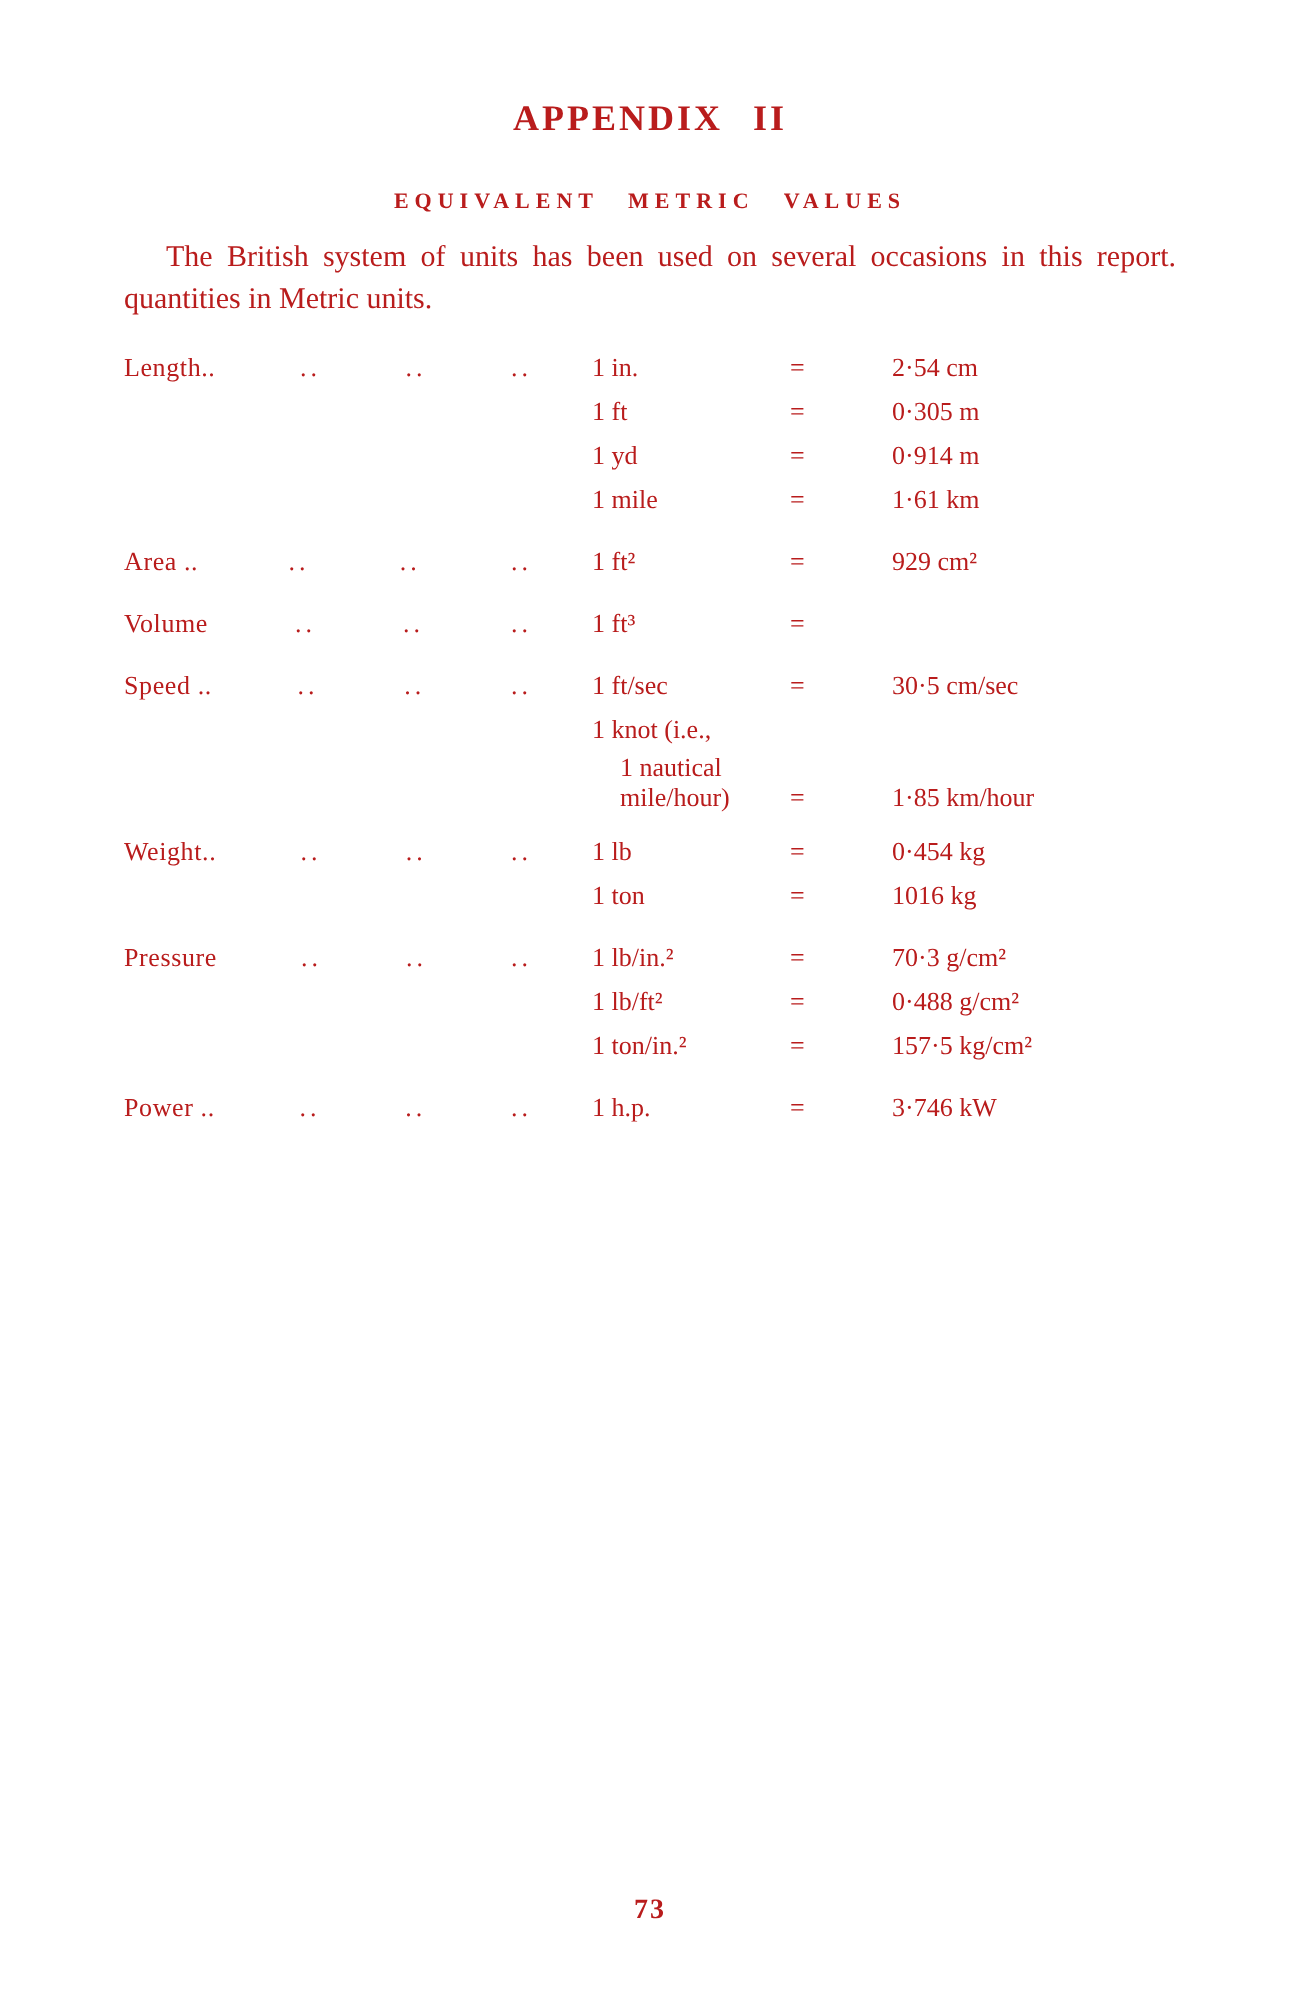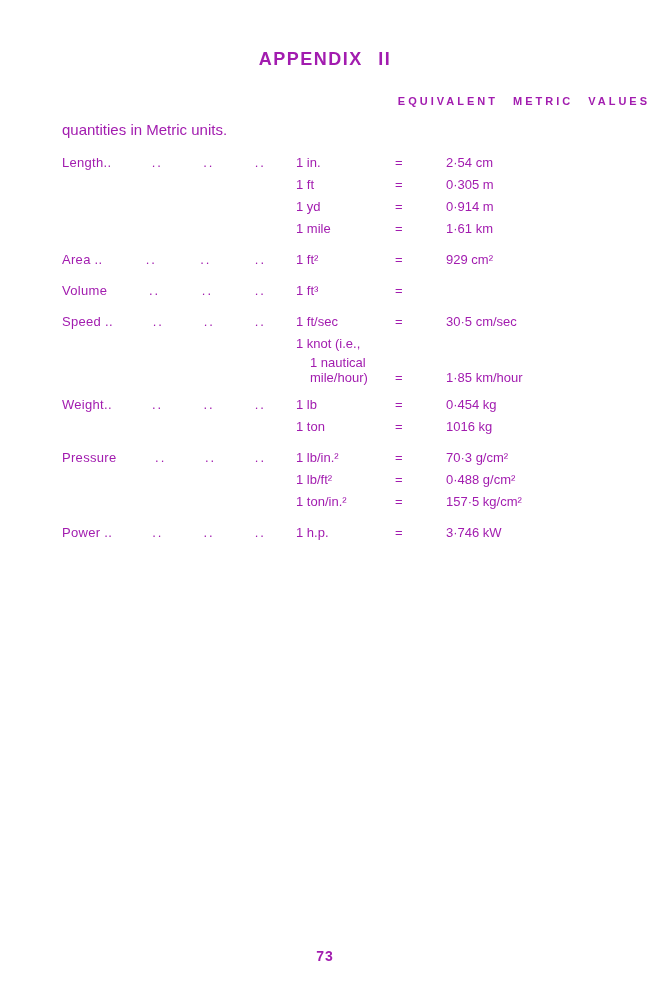--- a/index.html
+++ b/index.html
@@ -1,36 +1,36 @@
 <!DOCTYPE html>
 <html><head>
 <meta charset="utf-8">
 <style>
   html, body { margin: 0; padding: 0; background: #ffffff; }
   .page {
     position: relative;
     width: 650px;
     height: 1008px;
     background: #ffffff;
-    font-family: Liberation Sans, sans-serif;
-    color: #a21caf;
+    font-family: Liberation Serif, serif;
+    color: #b91c1c;
     overflow: hidden;
   }
   .title {
     margin: 50px 0 0 0;
     text-align: center;
     font-size: 18px;
     font-weight: 600;
     letter-spacing: 1.5px;
     word-spacing: 9px;
     line-height: 1.1;
   }
   .subtitle {
     margin: 25px 0 0 0;
-    text-align: right;
+    text-align: center;
     font-size: 11px;
     font-weight: bold;
     letter-spacing: 3px;
     word-spacing: 9px;
     line-height: 1.1;
   }
   .intro {
     width: 526px;
     margin: 12px 0 0 62px;
     font-size: 15px;
@@ -70,20 +70,21 @@
     letter-spacing: 1px;
   }
 </style>
 </head>
 <body>
 
 <div class="page">
   <h1 class="title">APPENDIX II</h1>
   <h2 class="subtitle">EQUIVALENT METRIC VALUES</h2>
   <div class="intro">
+    <div class="jl first">The British system of units has been used on several occasions in this report.</div>
     <div>quantities in Metric units.</div>
   </div>
   <div class="ctable">
       <div class="t-line">
         <span class="t-cat">
           <span class="t-lab">Length..</span>
           <span class="t-ldr">..</span>
           <span class="t-ldr">..</span>
           <span class="t-ldr">..</span>
         </span>

